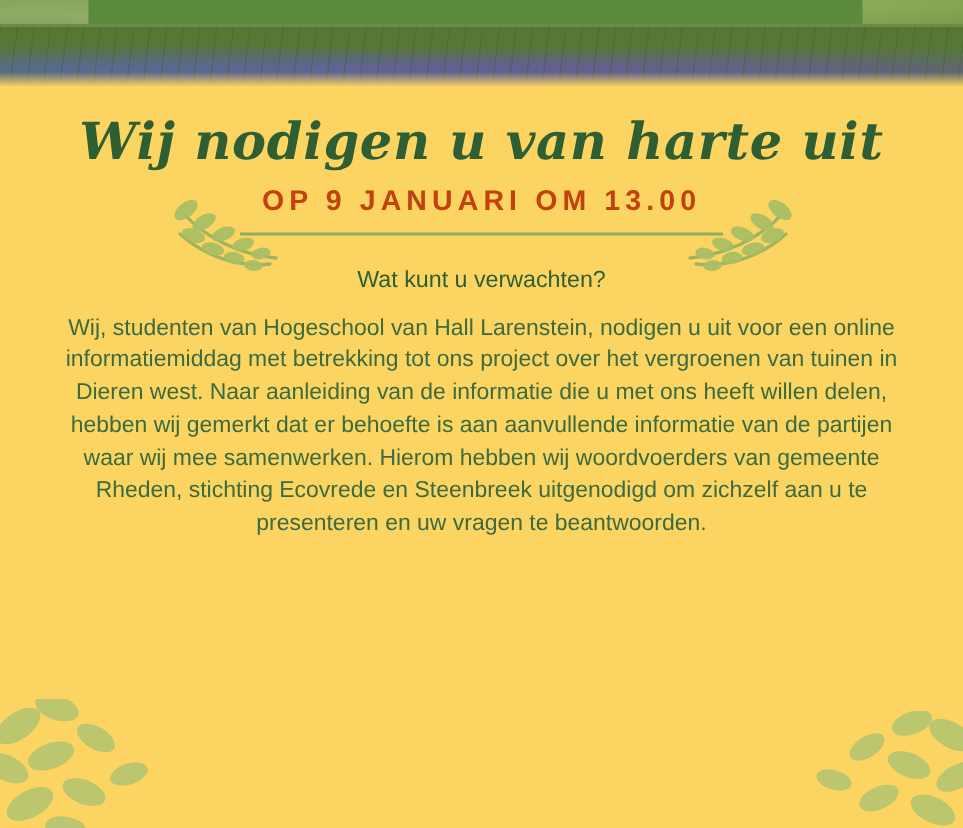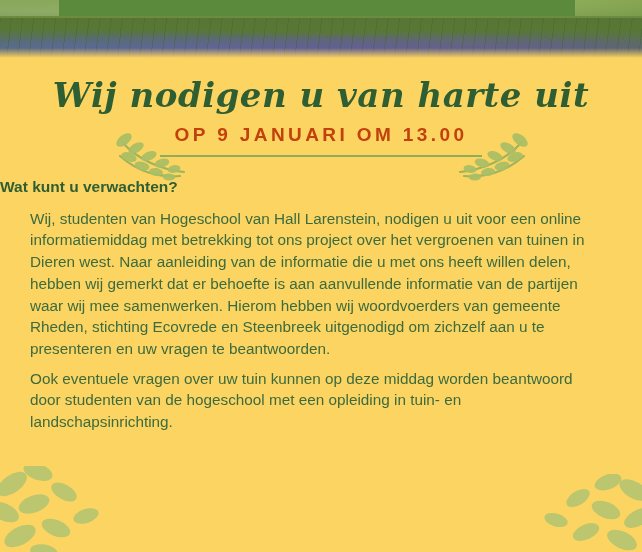--- a/index.html
+++ b/index.html
@@ -134,34 +134,35 @@
   }
   .rule {
     position: absolute;
     left: 160px;
     top: 9px;
     width: 322px;
     height: 2px;
     background: #8fae5c;
   }
   .subhead {
-    text-align: left;
+    text-align: center;
     font-size: 15.5px;
-    font-weight: bold;
+    font-weight: normal;
     color: #2f5e33;
     margin-top: 14px;
   }
   .subhead.second {
     margin-top: 18px;
   }
   .para {
     color: #3c6b3f;
     font-size: 15.3px;
     line-height: 1.42;
-    margin: 12px 42px 0 30px;
+    text-align: center;
+    margin: 12px 30px 0 30px;
   }
   .para.tight {
     margin-top: 8px;
   }
   .para.last {
     margin-top: 11px;
   }
 </style>
 </head>
 <body>
@@ -246,18 +247,17 @@
     <div class="date-line">OP 9 JANUARI OM 13.00</div>
 
     <div class="rule-wrap">
       <div class="rule"></div>
     </div>
 
     <div class="subhead">Wat kunt u verwachten?</div>
 
     <div class="para">Wij, studenten van Hogeschool van Hall Larenstein, nodigen u uit voor een online informatiemiddag met betrekking tot ons project over het vergroenen van tuinen in Dieren west. Naar aanleiding van de informatie die u met ons heeft willen delen, hebben wij gemerkt dat er behoefte is aan aanvullende informatie van de partijen waar wij mee samenwerken. Hierom hebben wij woordvoerders van gemeente Rheden, stichting Ecovrede en Steenbreek uitgenodigd om zichzelf aan u te presenteren en uw vragen te beantwoorden.</div>
 
-    <div class="para tight">Ook eventuele vragen over uw tuin kunnen op deze middag worden beantwoord door studenten van de hogeschool met een opleiding in tuin- en landschapsinrichting.</div>
 
 
 
   </div>
 </div>
 
 </body></html>

